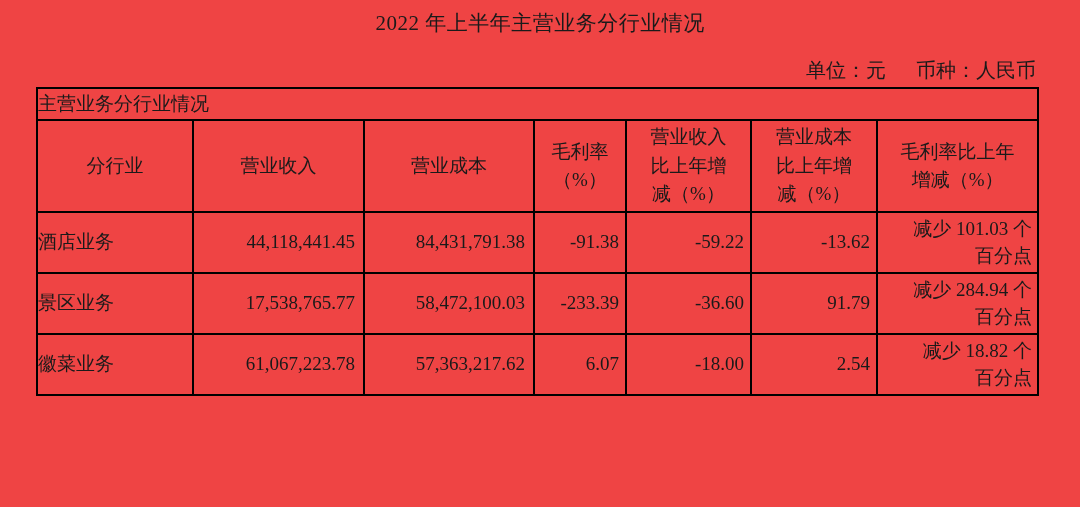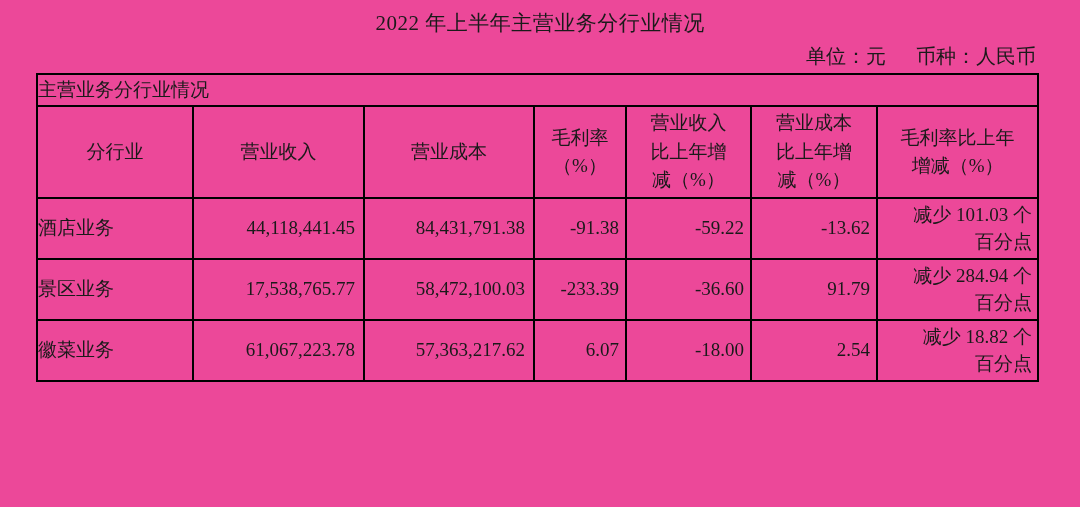--- a/index.html
+++ b/index.html
@@ -1,34 +1,34 @@
 <!DOCTYPE html>
 <html><head>
 <meta charset="utf-8">
 <style>
   * { margin: 0; padding: 0; box-sizing: border-box; }
   html, body { background: #ffffff; }
   .page {
     position: relative;
     width: 1080px;
     height: 507px;
-    background: #ec4899;
+    background: #ef4444;
     color: #1a1a1a;
     font-family: "Liberation Serif", "DejaVu Serif", serif;
     overflow: hidden;
   }
   .doc-title {
     padding-top: 9px;
     text-align: center;
     font-size: 21px;
     letter-spacing: 0.5px;
     color: #1a1a1a;
   }
   .unit-line {
-    margin-top: 6px;
+    margin-top: 20px;
     padding-right: 44px;
     text-align: right;
     font-size: 20px;
     color: #1a1a1a;
   }
   .unit-line .currency { margin-left: 30px; }
   table.main-table {
     margin-left: 36px;
     margin-top: 3px;
     width: 1001px;

